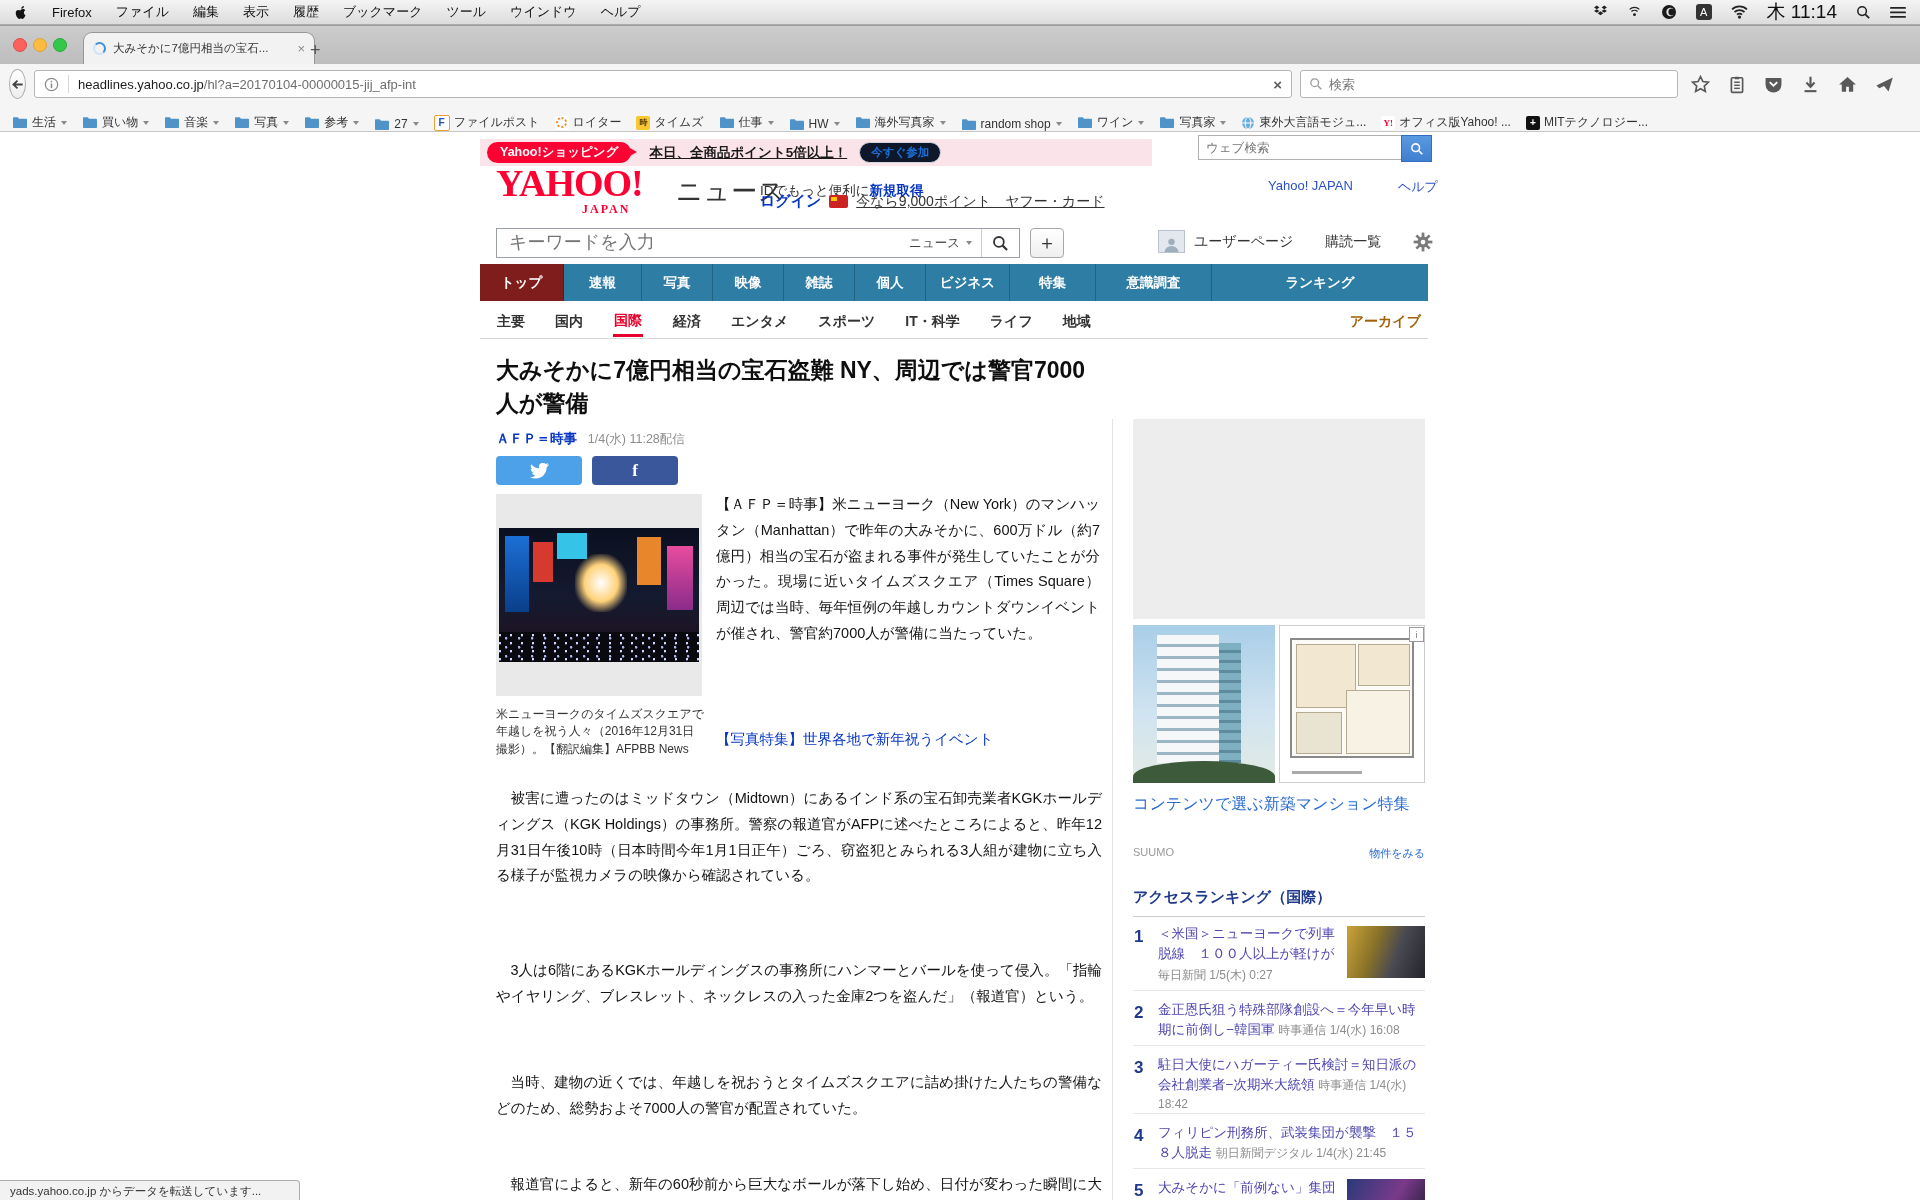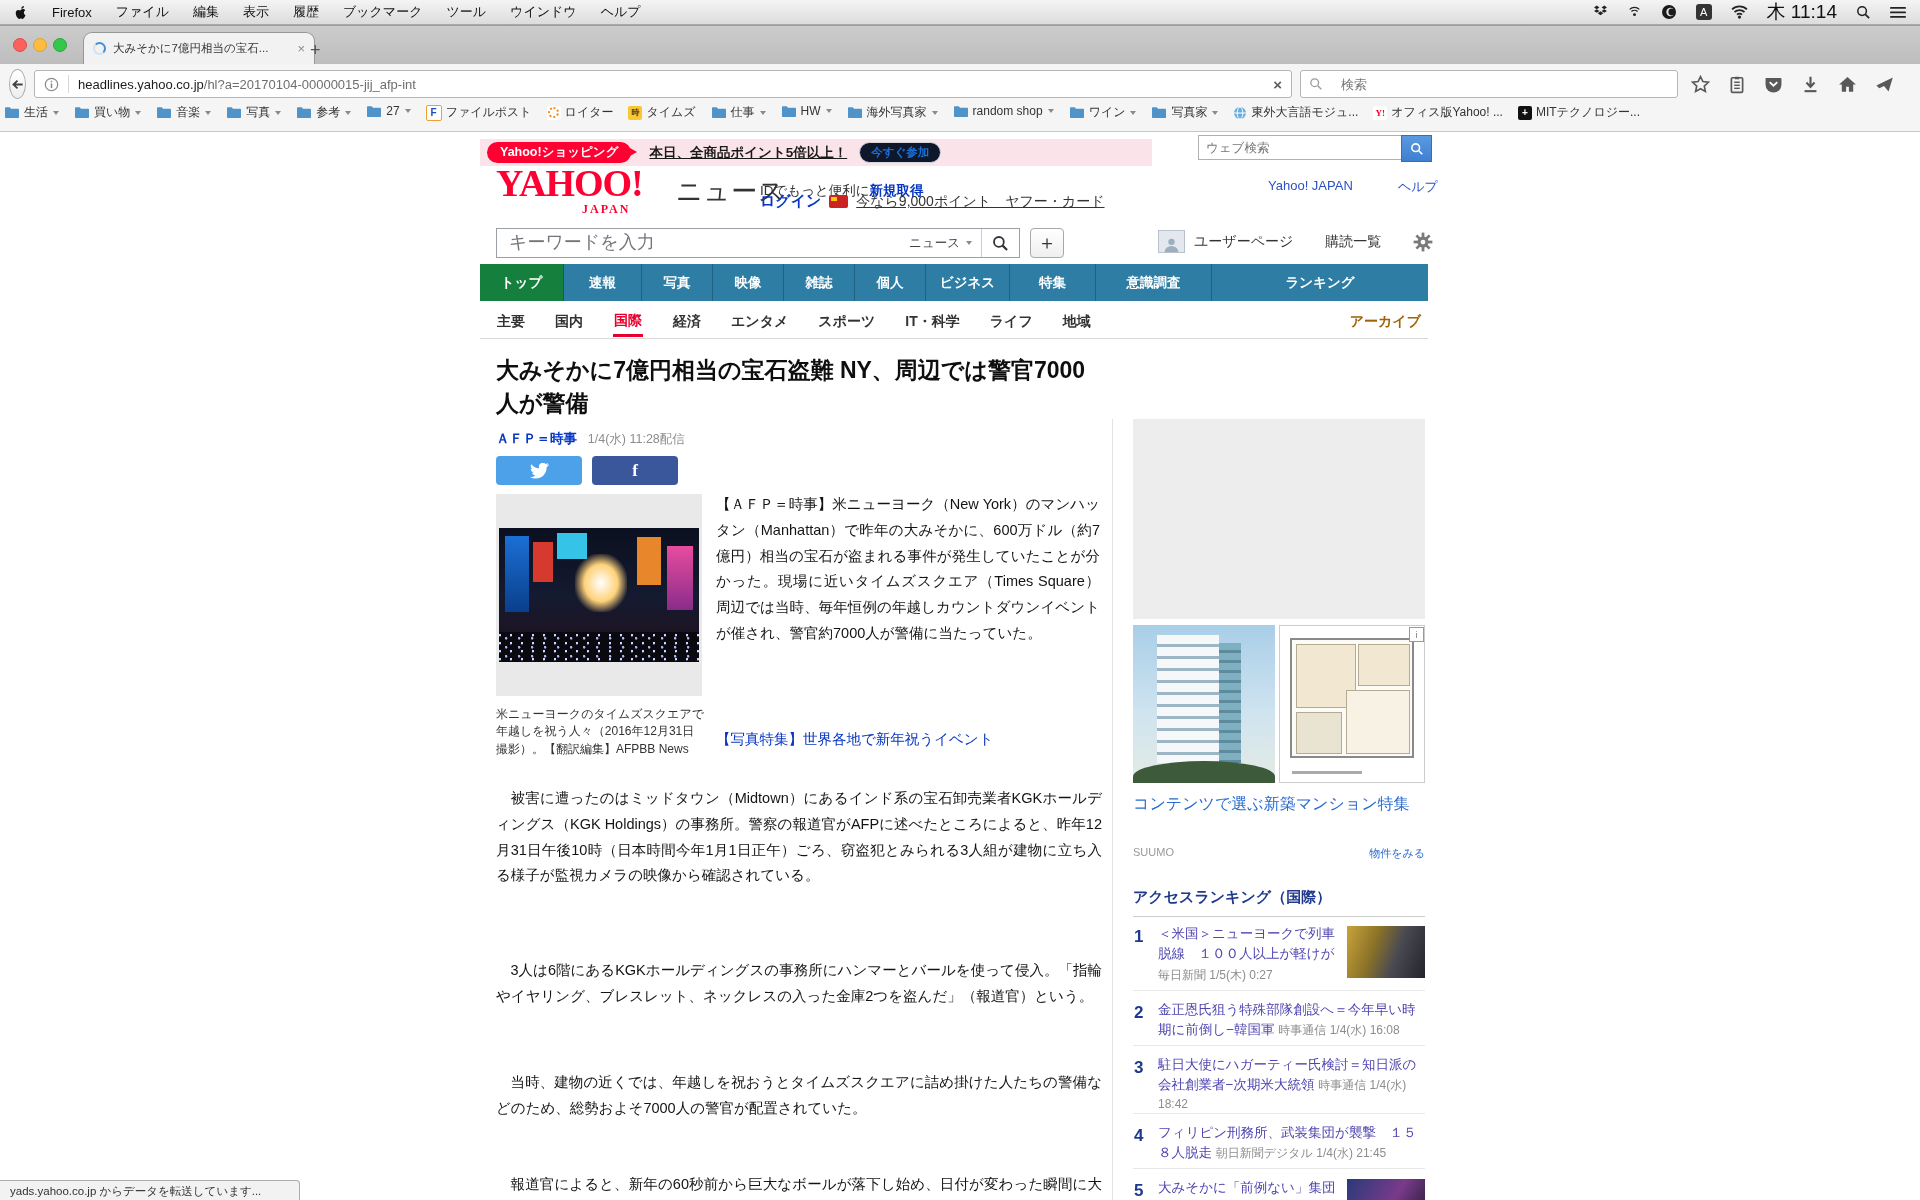--- a/index.html
+++ b/index.html
@@ -31,28 +31,28 @@
 
   .toolbar{height:40px;background:#f5f5f5;display:flex;align-items:center;
     padding:0 9px;gap:8px}
   .roundbtn{width:28px;height:28px;border-radius:50%;border:1px solid #ababab;
     background:linear-gradient(#fff,#ededed);display:flex;align-items:center;justify-content:center}
   .urlfield{flex:0 0 1238px;height:26px;background:#fff;border:1px solid #b5b5b5;border-radius:3px;
     display:flex;align-items:center;gap:9px;padding:0 9px;font-size:13px}
   .urlhost{color:#1c1c1c}.urlpath{color:#6e6e6e}
   .urlstop{margin-left:auto;color:#5e5e5e;font-size:15px;font-weight:bold}
   .searchfield{flex:0 0 360px;height:26px;background:#fff;border:1px solid #b5b5b5;border-radius:3px;
-    display:flex;align-items:center;gap:16px;padding:0 8px}
+    display:flex;align-items:center;gap:4px;padding:0 8px}
   .searchfield input{border:none;outline:none;width:100%;font-size:13px;background:transparent;
     font-family:inherit}
   .tbicon{padding:0 5px}
   .tbsep{width:1px;height:22px;background:#c4c4c4;margin:0 4px}
 
   .bmbar{height:27px;background:#f5f5f5;border-bottom:1px solid #c6c6c6;
-    display:flex;align-items:flex-start;padding:0 4px;gap:15px;font-size:12px;color:#333;
+    display:flex;align-items:flex-end;padding:0 12px;gap:15px;font-size:12px;color:#333;
     white-space:nowrap;overflow:hidden}
   .bm{display:flex;align-items:center;gap:4px}
   .caret{width:0;height:0;border-left:3.5px solid transparent;border-right:3.5px solid transparent;
     border-top:4px solid #8a8a8a;margin-left:1px}
   .fav{width:14px;height:14px;border-radius:2px;display:flex;align-items:center;justify-content:center;
     font-size:10px;font-weight:bold;flex:none}
 
   
   .viewport{position:relative;height:1070px;background:#fff;overflow:hidden}
 
@@ -96,21 +96,21 @@
   .plusbtn{margin-left:10px;width:34px;height:30px;border:1px solid #a8a8a8;border-radius:4px;
     background:linear-gradient(#fff,#efefef);font-size:19px;color:#333;display:flex;
     align-items:center;justify-content:center;box-sizing:border-box}
   .userchip{width:25px;height:21px;background:#e3e8ee;border:1px solid #b9c2cc;
     display:flex;align-items:flex-end;justify-content:center;overflow:hidden}
 
   .navtabs{left:480px;top:132px;width:948px;height:37px;display:flex}
   .ntab{height:100%;display:flex;align-items:center;justify-content:center;color:#fff;
     font-size:13.5px;font-weight:bold;background:#2e7da4;border-right:1px solid rgba(0,0,0,.22);
     box-sizing:border-box}
-  .ntab.active{background:#15803d}
+  .ntab.active{background:#7f1d1d}
   .ntab:last-child{border-right:none}
 
   .subnav{left:480px;top:174px;width:948px;height:33px;display:flex;align-items:center;
     gap:30px;padding-left:17px;box-sizing:border-box;border-bottom:1px solid #d8d8d8;
     font-size:14px;font-weight:bold;color:#333}
   .sn-active{color:#e6002d;border-bottom:3px solid #e6002d;padding:5px 1px 4px}
   .archive{margin-left:auto;margin-right:7px;font-weight:bold;color:#a16207}
 
   .title{left:496px;top:222px;width:608px;font-size:23px;font-weight:bold;color:#0e0e0e;
     line-height:1.42}

